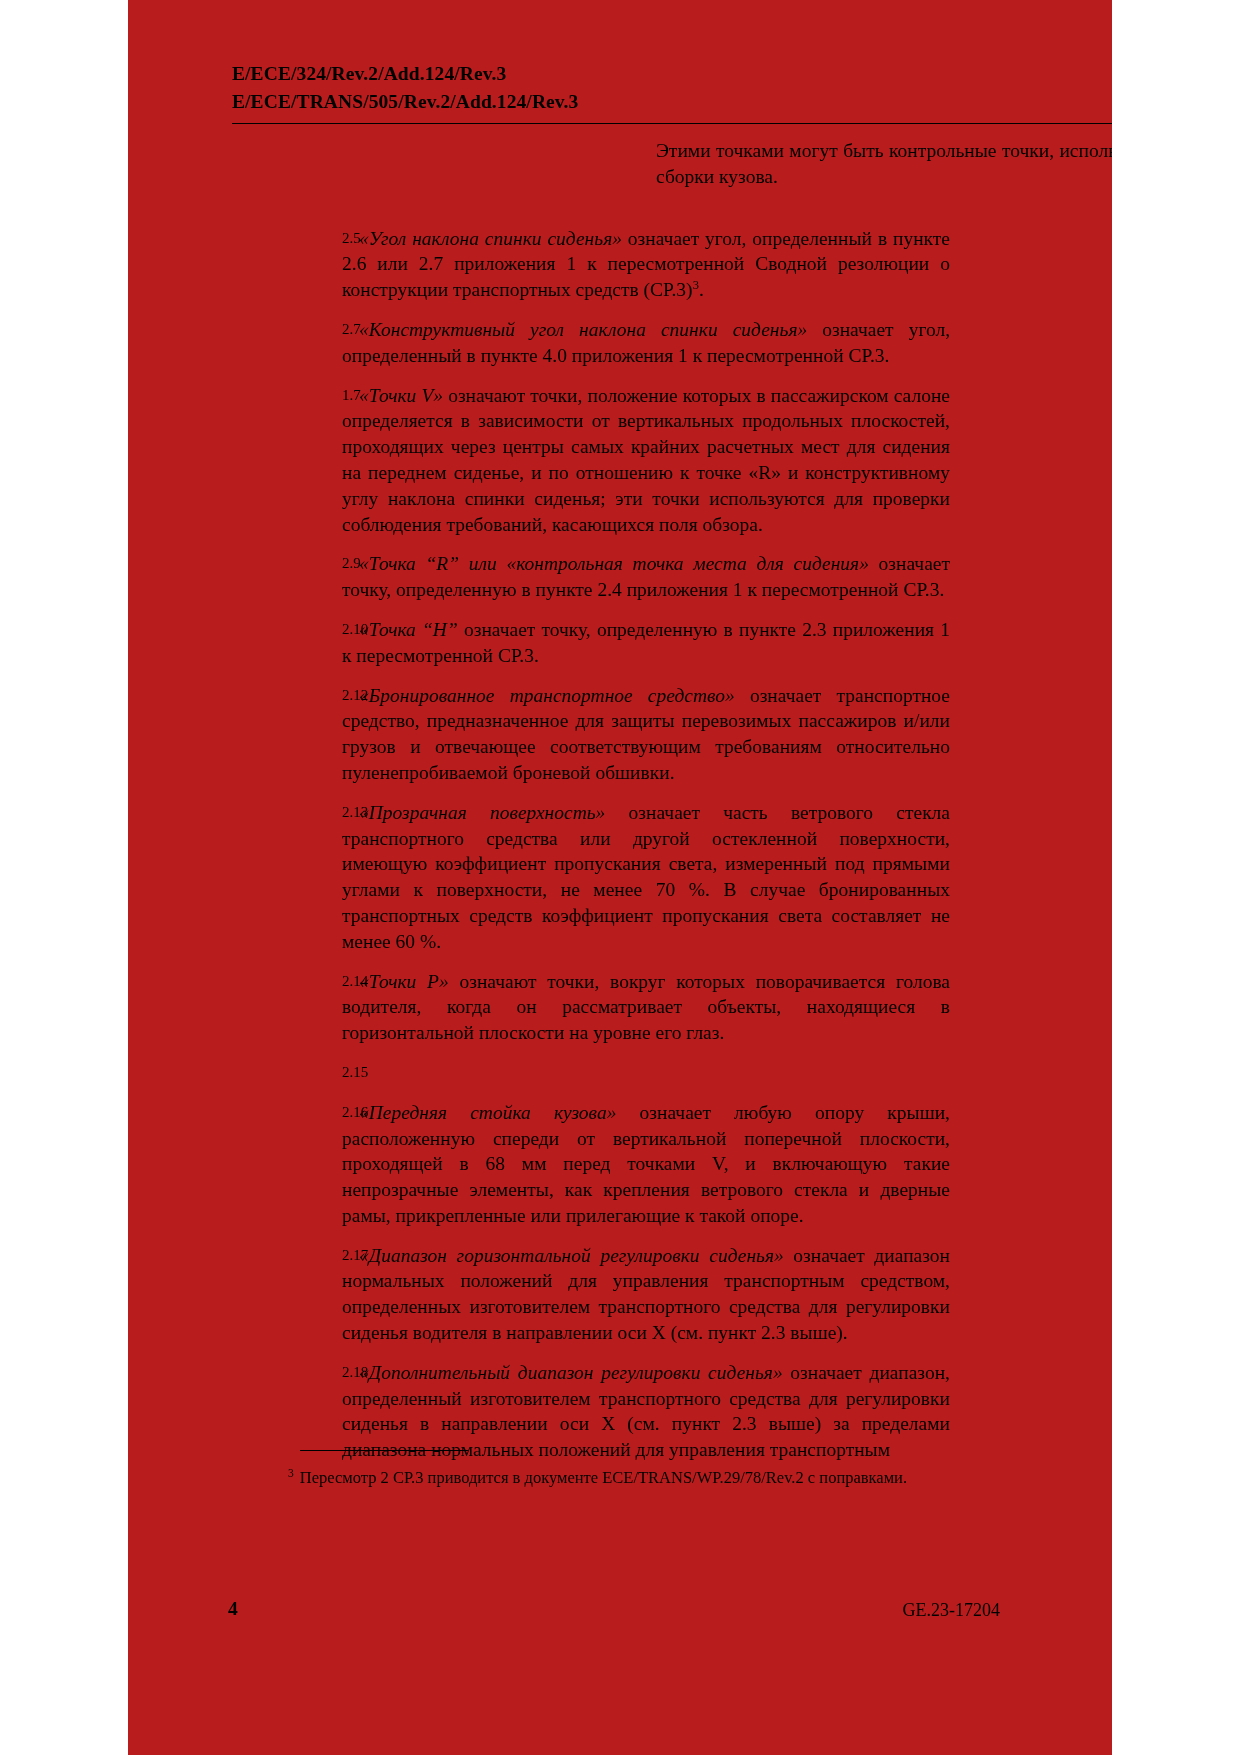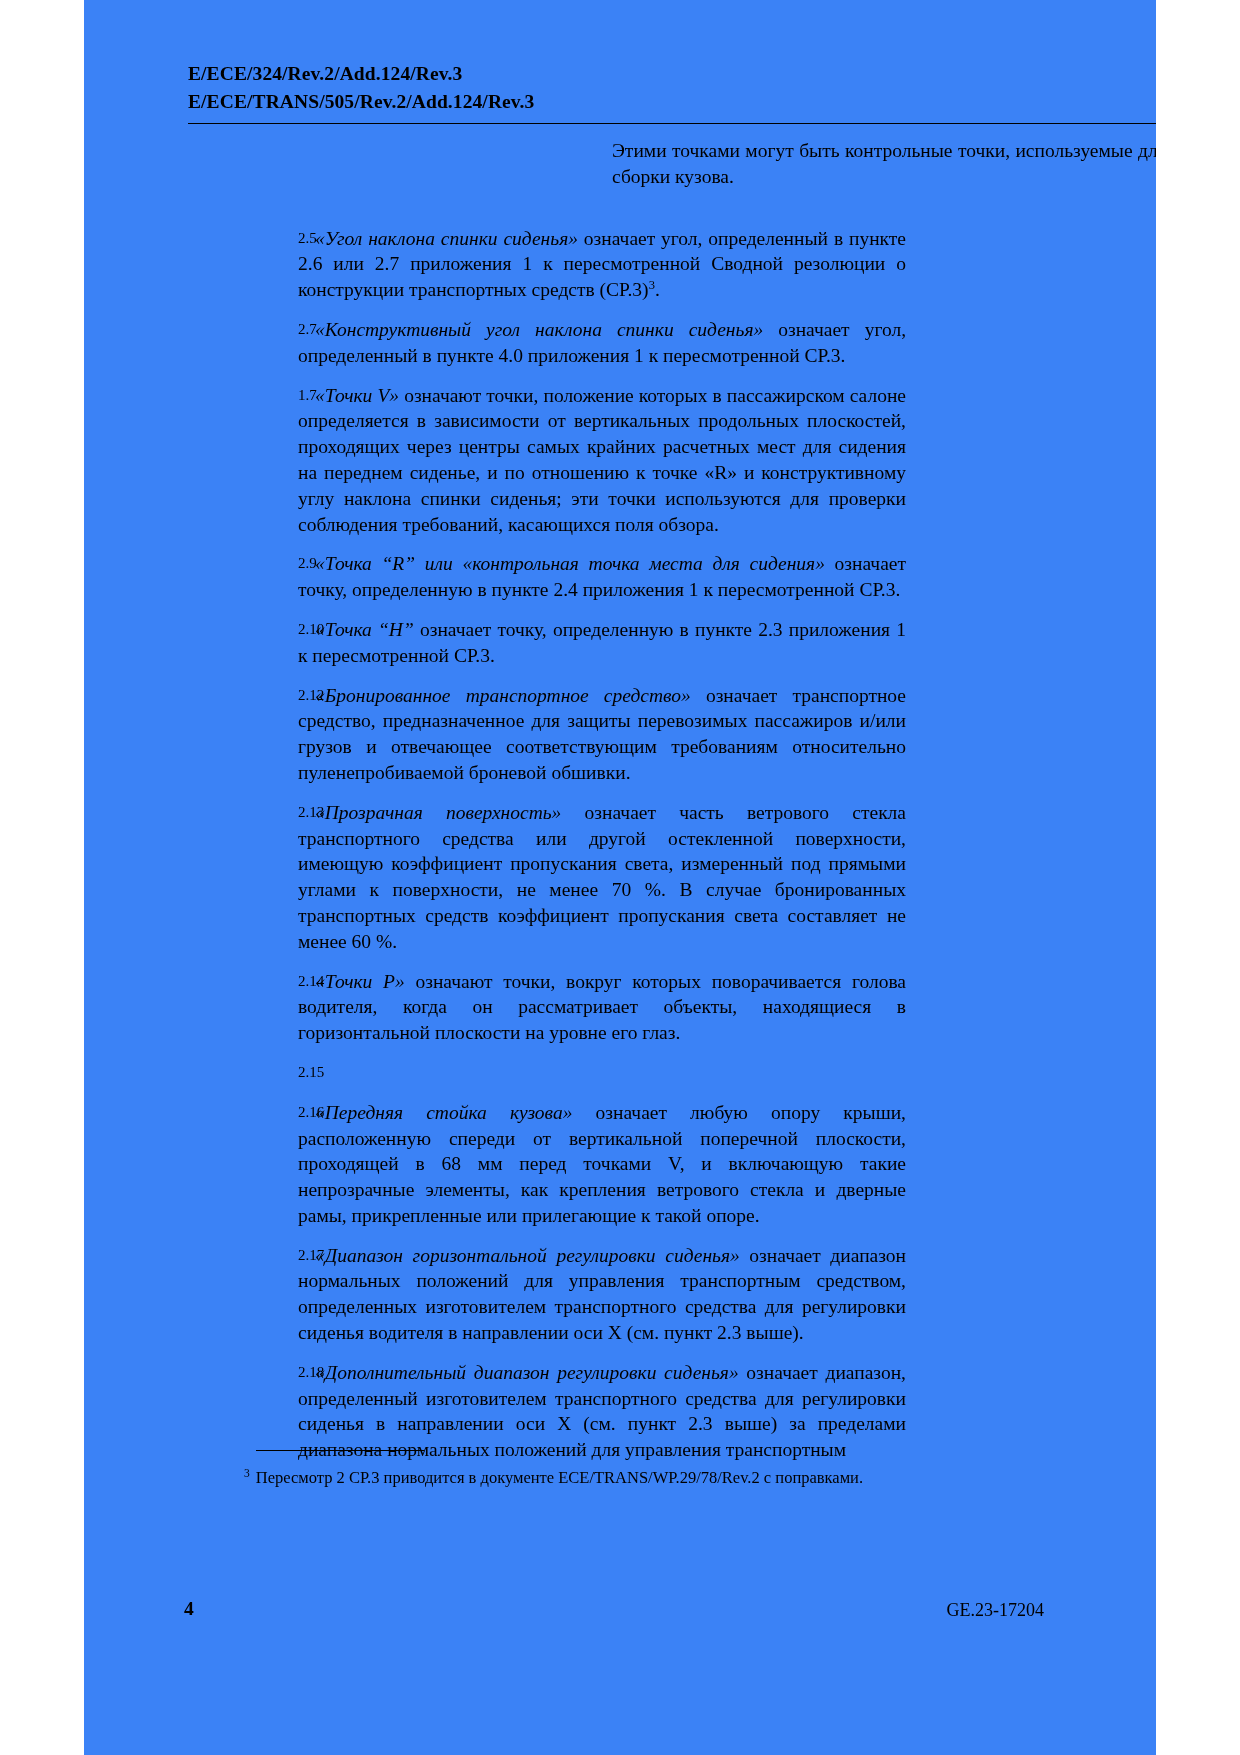--- a/index.html
+++ b/index.html
@@ -7,24 +7,24 @@
     margin: 0;
     padding: 0;
     background: #ffffff;
   }
   body {
     font-family: "Liberation Serif", "DejaVu Serif", serif;
     color: #000000;
   }
   .page {
     position: relative;
-    width: 1072px;
+    width: 984px;
     height: 1755px;
     margin: 0 auto;
-    background: #3b82f6;
+    background: #b91c1c;
     box-sizing: border-box;
     overflow: hidden;
   }
 
   
   .header {
     position: absolute;
     left: 104px;
     top: 60px;
     width: 1032px;

